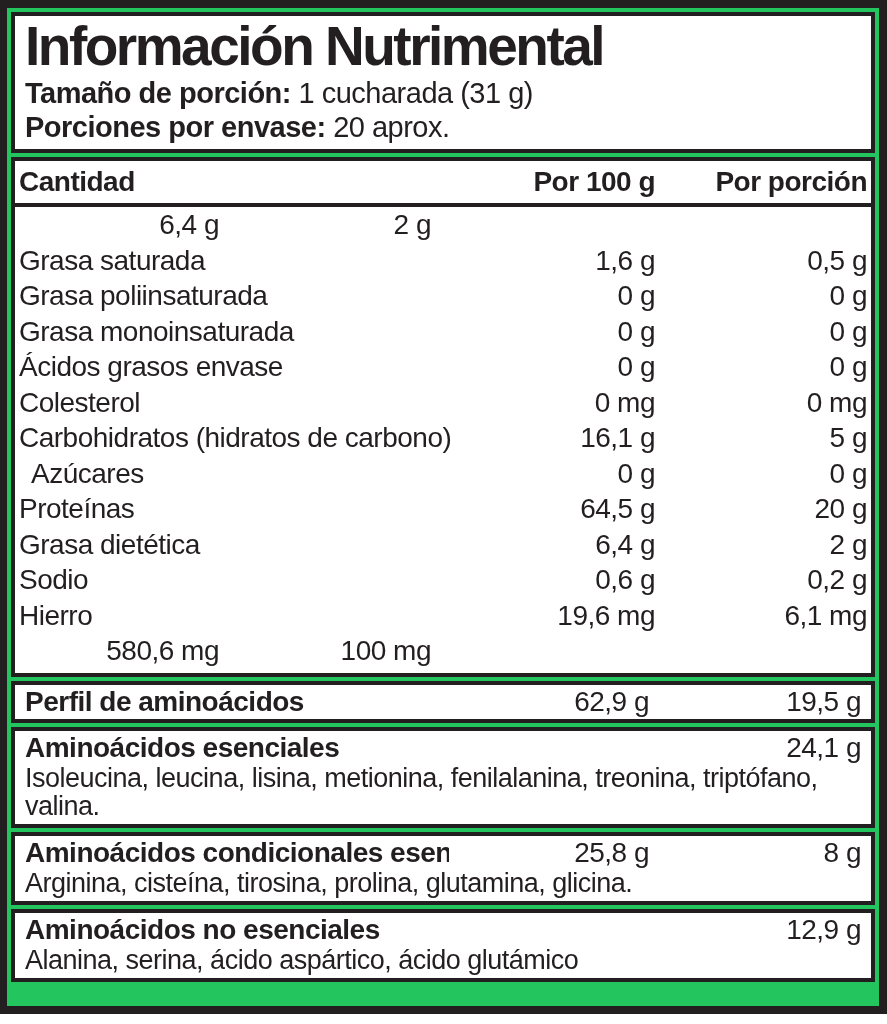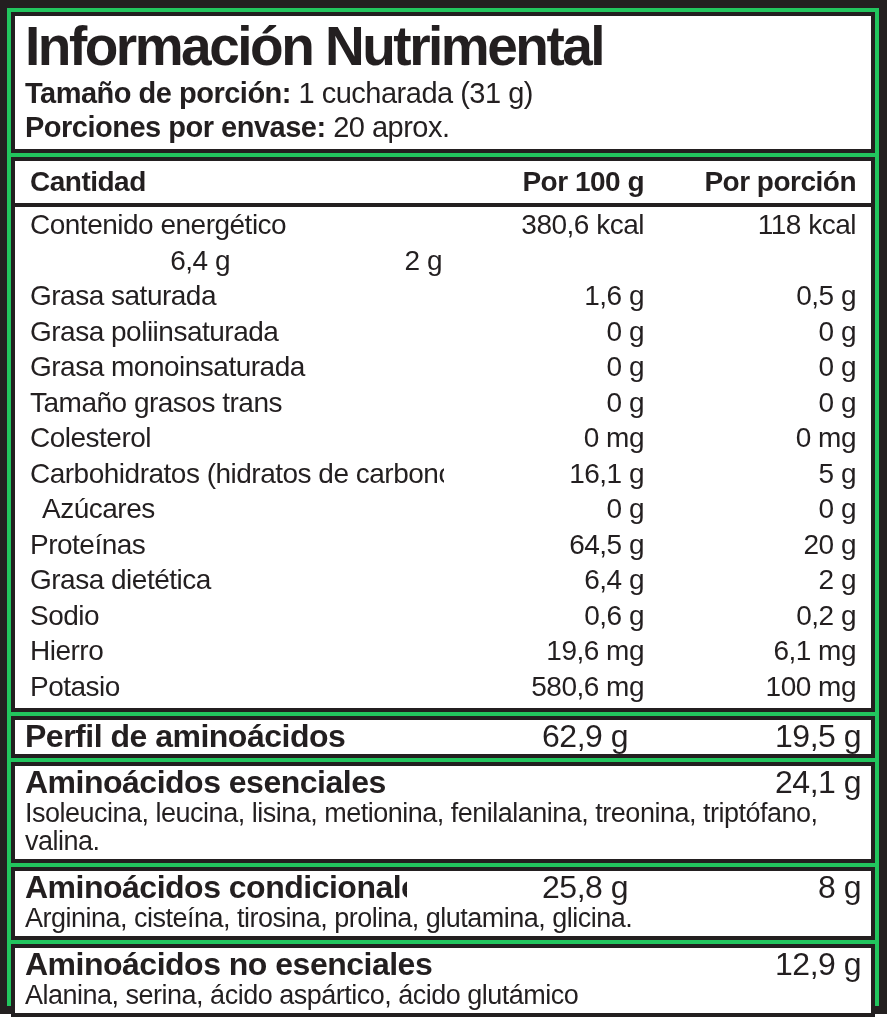--- a/index.html
+++ b/index.html
@@ -42,42 +42,41 @@
     line-height: 34px;
     letter-spacing: -0.5px;
   }
   .serving-line b { letter-spacing: -0.5px; }
 
   
   .table-box { padding: 0 0 4px 0; }
   .trow, .hrow {
     display: flex;
     align-items: baseline;
-    padding: 0 15px;
+    padding: 0 4px;
     font-size: 28px;
     letter-spacing: -0.5px;
   }
   .hrow { font-weight: bold; line-height: 42px; }
   .trow { line-height: 35.5px; }
   .c1 { flex: 1 1 auto; text-align: left; white-space: nowrap; overflow: hidden; }
   .c2 { flex: 0 0 200px; text-align: right; white-space: nowrap; }
   .c3 { flex: 0 0 212px; text-align: right; white-space: nowrap; }
   .indent .c1 { padding-left: 12px; }
   .rule { height: 4px; background: #231f20; }
 
   
   .section-box { padding: 1px 0 2px 0; }
   .srow {
     display: flex;
     align-items: center;
     padding: 0 10px;
-    font-size: 32px;
+    font-size: 28px;
     line-height: 31px;
     letter-spacing: -0.5px;
-    gap: 21px;
   }
   .srow .c1 { font-weight: bold; letter-spacing: -0.5px; }
   .note {
     margin: 0;
     padding: 1px 10px 2px 10px;
     font-size: 27px;
     line-height: 28px;
     letter-spacing: -0.5px;
   }
 </style>
@@ -94,45 +93,40 @@
 
   <div class="box table-box">
     <div class="hrow">
       <span class="c1">Cantidad</span>
       <span class="c2">Por 100 g</span>
       <span class="c3">Por porción</span>
     </div>
     <div class="rule"></div>
     <div id="rows">
         <div class="trow">
-          <span class="c1">Contenido energético</span>
-          <span class="c2">380,6 kcal</span>
-          <span class="c3">118 kcal</span>
-        </div>
-        <div class="trow">
           <span class="c2">6,4 g</span>
           <span class="c3">2 g</span>
         </div>
         <div class="trow">
           <span class="c1">Grasa saturada</span>
           <span class="c2">1,6 g</span>
           <span class="c3">0,5 g</span>
         </div>
         <div class="trow">
           <span class="c1">Grasa poliinsaturada</span>
           <span class="c2">0 g</span>
           <span class="c3">0 g</span>
         </div>
         <div class="trow">
           <span class="c1">Grasa monoinsaturada</span>
           <span class="c2">0 g</span>
           <span class="c3">0 g</span>
         </div>
         <div class="trow">
-          <span class="c1">Tamaño grasos trans</span>
+          <span class="c1">Ácidos grasos envase</span>
           <span class="c2">0 g</span>
           <span class="c3">0 g</span>
         </div>
         <div class="trow">
           <span class="c1">Colesterol</span>
           <span class="c2">0 mg</span>
           <span class="c3">0 mg</span>
         </div>
         <div class="trow">
           <span class="c1">Carbohidratos (hidratos de carbono)</span>
@@ -158,21 +152,20 @@
           <span class="c1">Sodio</span>
           <span class="c2">0,6 g</span>
           <span class="c3">0,2 g</span>
         </div>
         <div class="trow">
           <span class="c1">Hierro</span>
           <span class="c2">19,6 mg</span>
           <span class="c3">6,1 mg</span>
         </div>
         <div class="trow">
-          <span class="c1">Potasio</span>
           <span class="c2">580,6 mg</span>
           <span class="c3">100 mg</span>
         </div>
       </div>
   </div>
 
   <div class="box section-box">
     <div class="srow">
       <span class="c1">Perfil de aminoácidos</span>
       <span class="c2">62,9 g</span>

